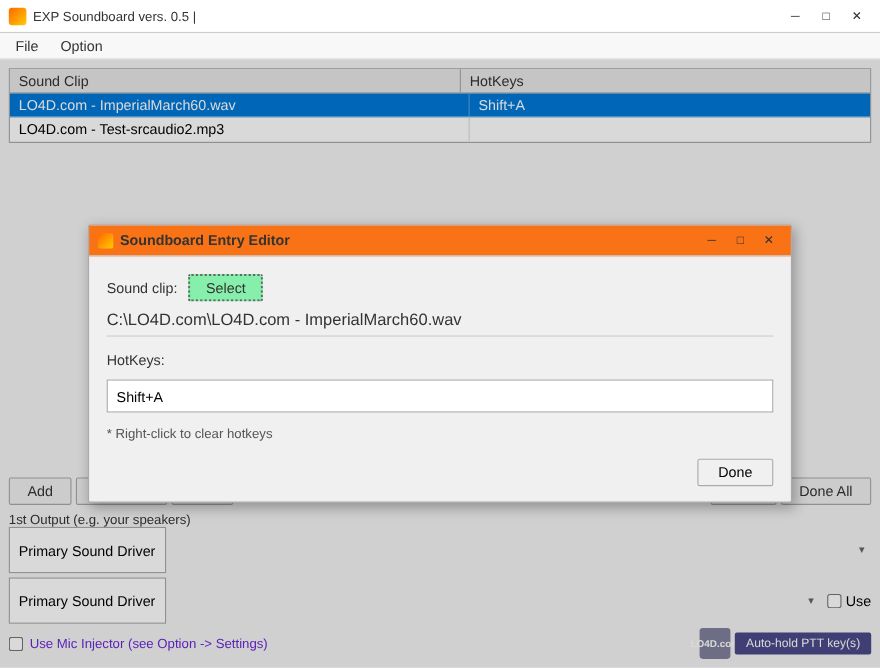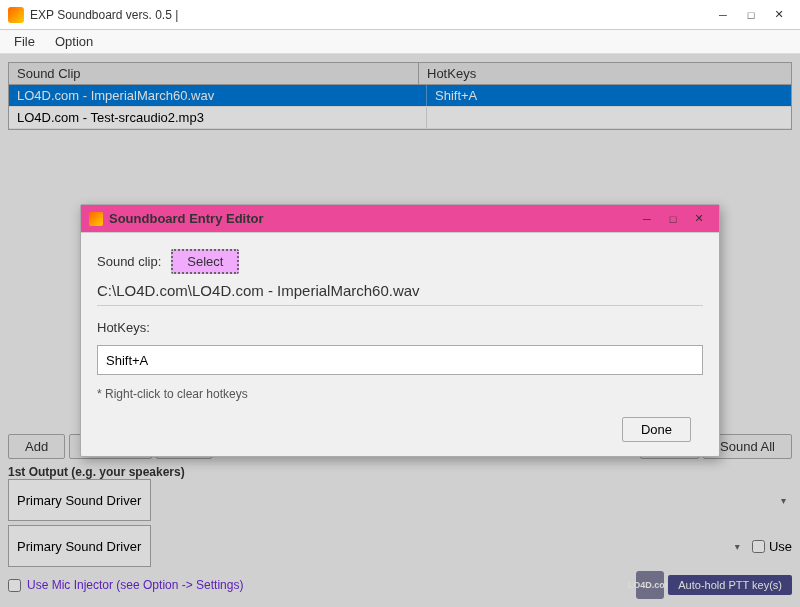--- a/index.html
+++ b/index.html
@@ -141,21 +141,20 @@
       color: #333;
       border-radius: 2px;
       margin-top: 34px;
     }
     .btn-play { margin-left: auto; }
 
     .label-text {
       font-size: 12px;
       color: #333;
       margin-top: 2px;
-      font-weight: bold;
     }
     .dropdown-row {
       display: flex;
       align-items: center;
       gap: 6px;
     }
     .dropdown {
       flex: 1;
       height: 42px;
       border: 1px solid #aaa;
@@ -211,21 +210,21 @@
       z-index: 100;
     }
     .modal {
       background: #f0f0f0;
       border: 1px solid #aaa;
       box-shadow: 2px 4px 12px rgba(0,0,0,0.3);
       width: 640px;
       border-radius: 2px;
     }
     .modal-title-bar {
-      background: #ec4899;
+      background: #f97316;
       border-bottom: 1px solid #ccc;
       height: 28px;
       display: flex;
       align-items: center;
       justify-content: space-between;
       padding: 13px 8px;
     }
     .modal-title-left {
       display: flex;
       align-items: center;
@@ -271,21 +270,21 @@
       gap: 10px;
     }
     .modal-field-label {
       font-size: 13px;
       color: #333;
       white-space: nowrap;
     }
     .select-btn {
       padding: 3px 14px;
       border: 2px dotted #666;
-      background: #f0abfc;
+      background: #86efac;
       cursor: pointer;
       font-size: 13px;
       color: #333;
       border-radius: 2px;
     }
     .modal-filepath {
       font-size: 15px;
       color: #333;
       padding: 2px 0;
       border-bottom: 1px solid #ccc;
@@ -306,21 +305,21 @@
       font-size: 13px;
     }
     .modal-hint {
       font-size: 12px;
       color: #555;
       margin-top: 2px;
     }
     .modal-footer {
       display: flex;
       justify-content: flex-end;
-      padding: 0 28px 14px;
+      padding: 0 16px 14px;
     }
     .done-btn {
       padding: 4px 18px;
       border: 1px solid #aaa;
       background: #f0f0f0;
       cursor: pointer;
       font-size: 13px;
       border-radius: 2px;
     }
   </style>
@@ -363,21 +362,21 @@
 
   <div style="flex:1"></div>
 
   <div class="bottom-controls">
 
     <div class="button-row">
       <button class="btn">Add</button>
       <button class="btn">Remove</button>
       <button class="btn">Edit</button>
       <button class="btn btn-play">Play</button>
-      <button class="btn">Sound All</button>
+      <button class="btn">Done All</button>
     </div>
 
     <div>
       <div class="label-text">1st Output (e.g. your speakers)</div>
       <div class="dropdown-wrapper">
         <select class="dropdown">
           <option>Primary Sound Driver</option>
         </select>
         <span class="dropdown-arrow">▾</span>
       </div>

